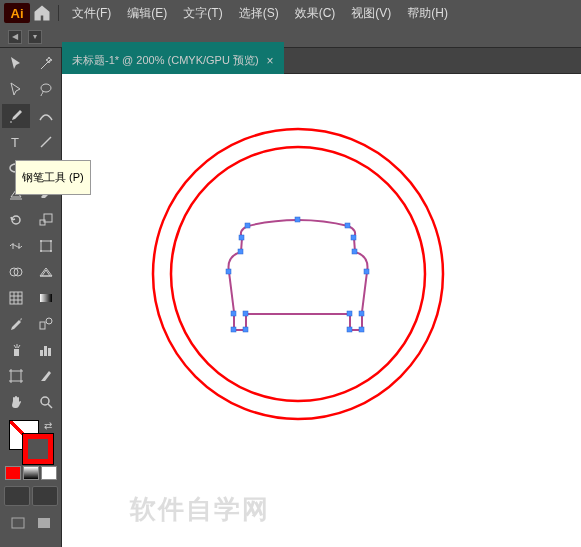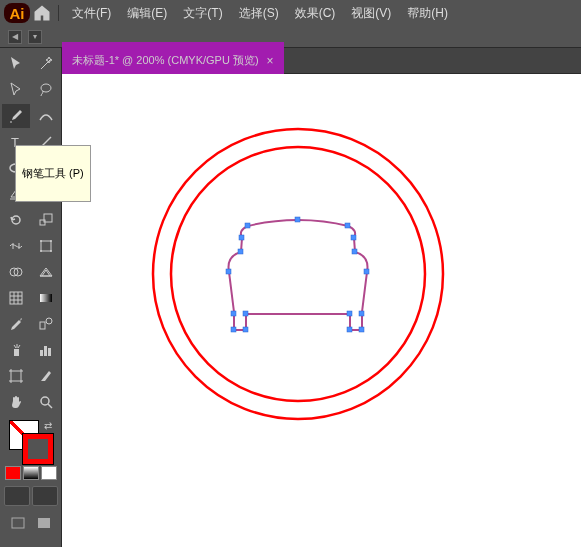--- a/index.html
+++ b/index.html
@@ -1,18 +1,18 @@
 <!DOCTYPE html>
 <html><head>
 <meta charset="utf-8">
 <style>
 *{margin:0;padding:0;box-sizing:border-box;font-family:"Microsoft YaHei",sans-serif}
 body{background:#4a4a4a;width:581px;height:547px;overflow:hidden;position:relative}
 .menubar{height:26px;background:#535353;display:flex;align-items:center;padding-left:4px;color:#ddd;font-size:12px;gap:2px}
-.ai-logo{width:26px;height:20px;background:#310000;color:#ff9a00;font-weight:bold;font-size:15px;display:flex;align-items:center;justify-content:center;border-radius:8px}
+.ai-logo{width:26px;height:20px;background:#310000;color:#ff9a00;font-weight:bold;font-size:13px;display:flex;align-items:center;justify-content:center;border-radius:2px}
 .home-ic{width:20px;height:20px;display:flex;align-items:center;justify-content:center;color:#ccc}
 .mi{padding:3px 7px;cursor:pointer}
 .sep{width:1px;height:16px;background:#333;margin:0 4px}
 .optbar{height:22px;background:#535353;border-bottom:1px solid #2a2a2a;display:flex;align-items:center;padding-left:8px;gap:6px}
 .optctrl{width:14px;height:14px;background:#3a3a3a;border:1px solid #666;display:flex;align-items:center;justify-content:center;color:#aaa;font-size:8px}
 .toolbar{position:absolute;left:0;top:48px;width:62px;bottom:0;background:#535353;border-right:1px solid #2a2a2a;display:flex;flex-direction:column;align-items:center;padding-top:4px}
 .toolgrid{display:grid;grid-template-columns:28px 28px;gap:2px}
 .tool{width:28px;height:24px;display:flex;align-items:center;justify-content:center;color:#ccc;cursor:pointer;position:relative}
 .tool.sel{background:#3a3a3a}
 .tool svg{width:16px;height:16px}
@@ -22,25 +22,25 @@
 .fillbox::after{content:"";position:absolute;inset:0;background:linear-gradient(45deg,transparent 46%,#f00 46%,#f00 54%,transparent 54%)}
 .strokebox{position:absolute;bottom:0;right:0;width:30px;height:30px;border:5px solid #f00;background:#535353;box-shadow:0 0 0 1px #000}
 .swap-ic{position:absolute;top:0;right:0;color:#ccc;font-size:10px}
 .minisw{display:flex;gap:2px}
 .minisw div{width:16px;height:14px;border:1px solid #888}
 .modebtns{display:flex;gap:2px;margin-top:4px}
 .modebtns div{width:26px;height:20px;background:#3a3a3a;border:1px solid #666;border-radius:2px}
 .viewbtns{display:flex;gap:4px;margin-top:6px}
 .viewbtns div{width:22px;height:18px;display:flex;align-items:center;justify-content:center;color:#aaa}
 .tabbar{position:absolute;left:62px;top:48px;right:0;height:26px;background:#434343;display:flex;align-items:center;border-bottom:1px solid #2a2a2a}
-.tab{height:38px;background:#a21caf;color:#ccc;font-size:11px;display:flex;align-items:center;padding:0 10px;gap:8px}
+.tab{height:38px;background:#0f766e;color:#ccc;font-size:11px;display:flex;align-items:center;padding:0 10px;gap:8px}
 .tab .close{font-size:12px;cursor:pointer}
 .canvas{position:absolute;left:62px;top:74px;right:0;bottom:0;background:#fff}
 .canvas svg{width:100%;height:100%}
-.tooltip{position:absolute;left:15px;top:145px;background:#ffffe1;border:1px solid #999;color:#000;font-size:11px;padding:20px 6px;z-index:100}
+.tooltip{position:absolute;left:15px;top:160px;background:#ffffe1;border:1px solid #999;color:#000;font-size:11px;padding:9px 6px;z-index:100}
 .watermark{position:absolute;left:130px;bottom:20px;color:rgba(180,180,180,.45);font-size:26px;font-weight:bold;letter-spacing:2px;text-shadow:0 1px 0 rgba(255,255,255,.2)}
 .watermark .sub{font-size:10px;letter-spacing:4px;display:block;color:rgba(160,160,160,.4)}
 </style>
 </head>
 <body>
 
 <div class="menubar">
   <div class="ai-logo">Ai</div>
   <div class="home-ic">
       <svg viewBox="0 0 16 16">
@@ -287,13 +287,14 @@
           <rect x="164" y="195" width="5" height="5"></rect>
         <rect x="176" y="175" width="5" height="5"></rect>
       </g>
     </g>
   </svg>
 </div>
 
 <div class="tooltip">钢笔工具 (P)</div>
 
 <div class="watermark">
+  <span>软件自学网</span>
 </div>
 
 </body></html>

